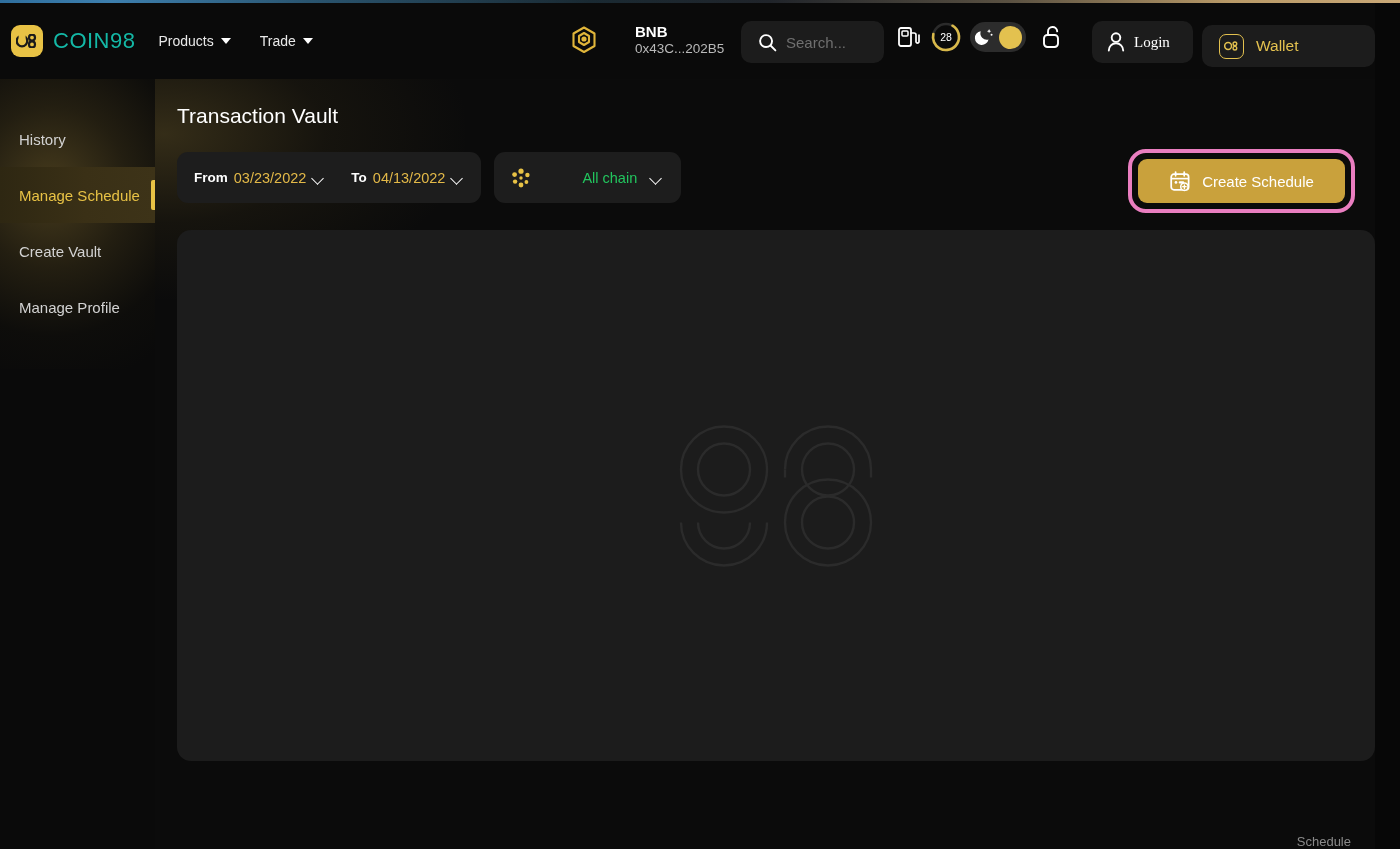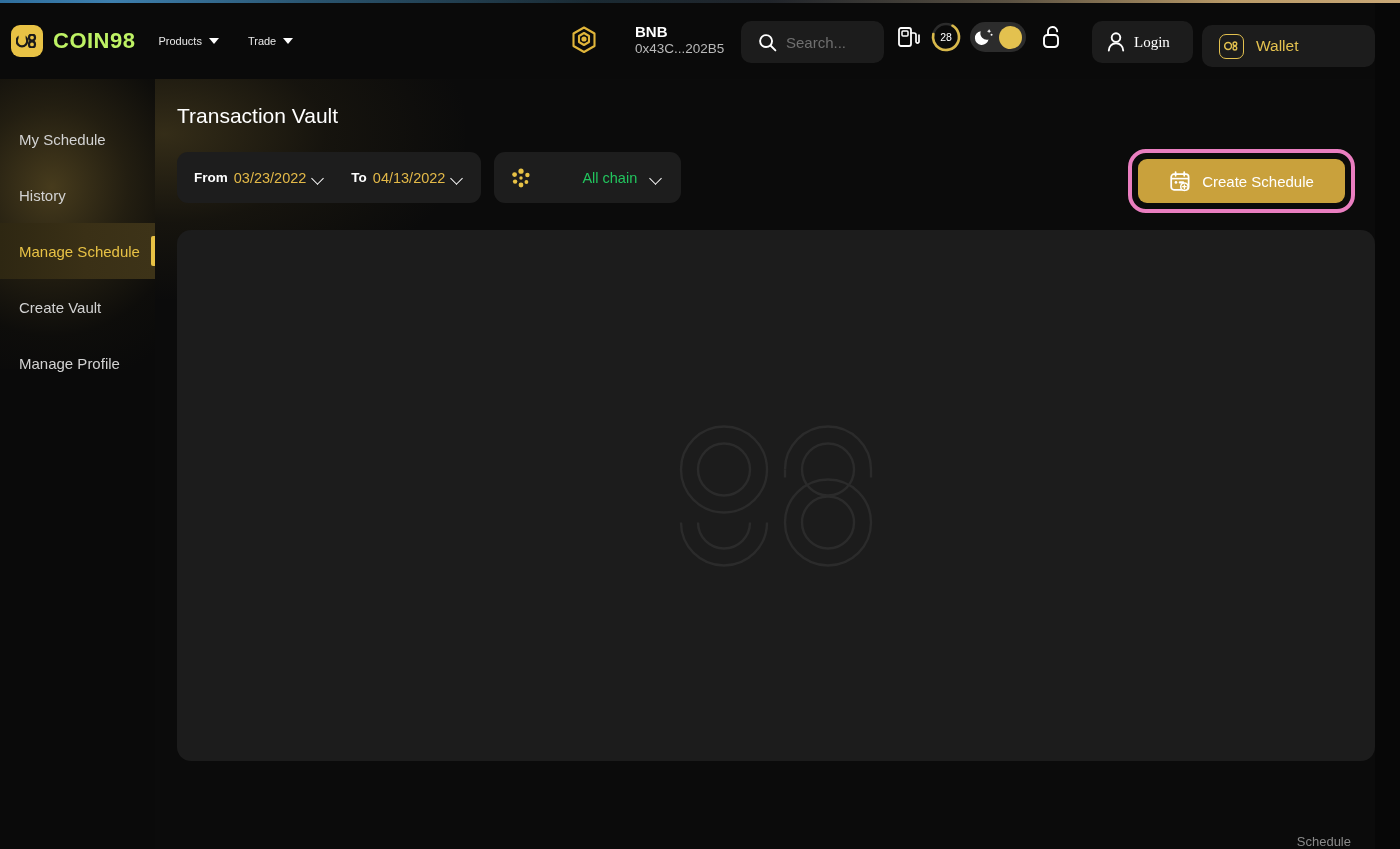--- a/index.html
+++ b/index.html
@@ -40,26 +40,26 @@
     display: flex; align-items: center; gap: 10px;
     margin-left: 11px;
   }
   .brand-mark {
     width: 32px; height: 32px; border-radius: 9px;
     background: #e8c245;
     display: flex; align-items: center; justify-content: center;
   }
   .brand-mark svg { display: block; }
   .brand-name {
-    color: #bef264; font-size: 22px; letter-spacing: .5px;
-    font-weight: 700;
+    color: #14b8a6; font-size: 22px; letter-spacing: .5px;
+    font-weight: 400;
   }
   .nav-links { display: flex; align-items: center; gap: 29px; margin-left: 23px; }
   .nav-link {
-    color: #e9e9e9; font-size: 11px;
+    color: #e9e9e9; font-size: 14px;
     display: flex; align-items: center; gap: 7px;
     cursor: pointer;
   }
   .caret-sm {
     width: 0; height: 0;
     border-left: 5px solid transparent;
     border-right: 5px solid transparent;
     border-top: 6px solid #ffffff;
   }
 
@@ -351,23 +351,20 @@
             <circle cx="16" cy="10.2" r="2.7" fill="none" stroke="#e3c14f" stroke-width="2"></circle>
           </svg>
         </span>
         <span class="wallet-label">Wallet</span>
       </button>
     </div>
 
     <div class="sidebar">
       <div class="sidebar-glow"></div>
       <div style="height:32px"></div>
-      <div class="side-item">
-        <span>My Schedule</span>
-      </div>
       <div class="side-item">
         <span>History</span>
       </div>
       <div class="side-item active">
         <span>Manage Schedule</span>
       </div>
       <div class="side-item">
         <span>Create Vault</span>
       </div>
       <div class="side-item">

